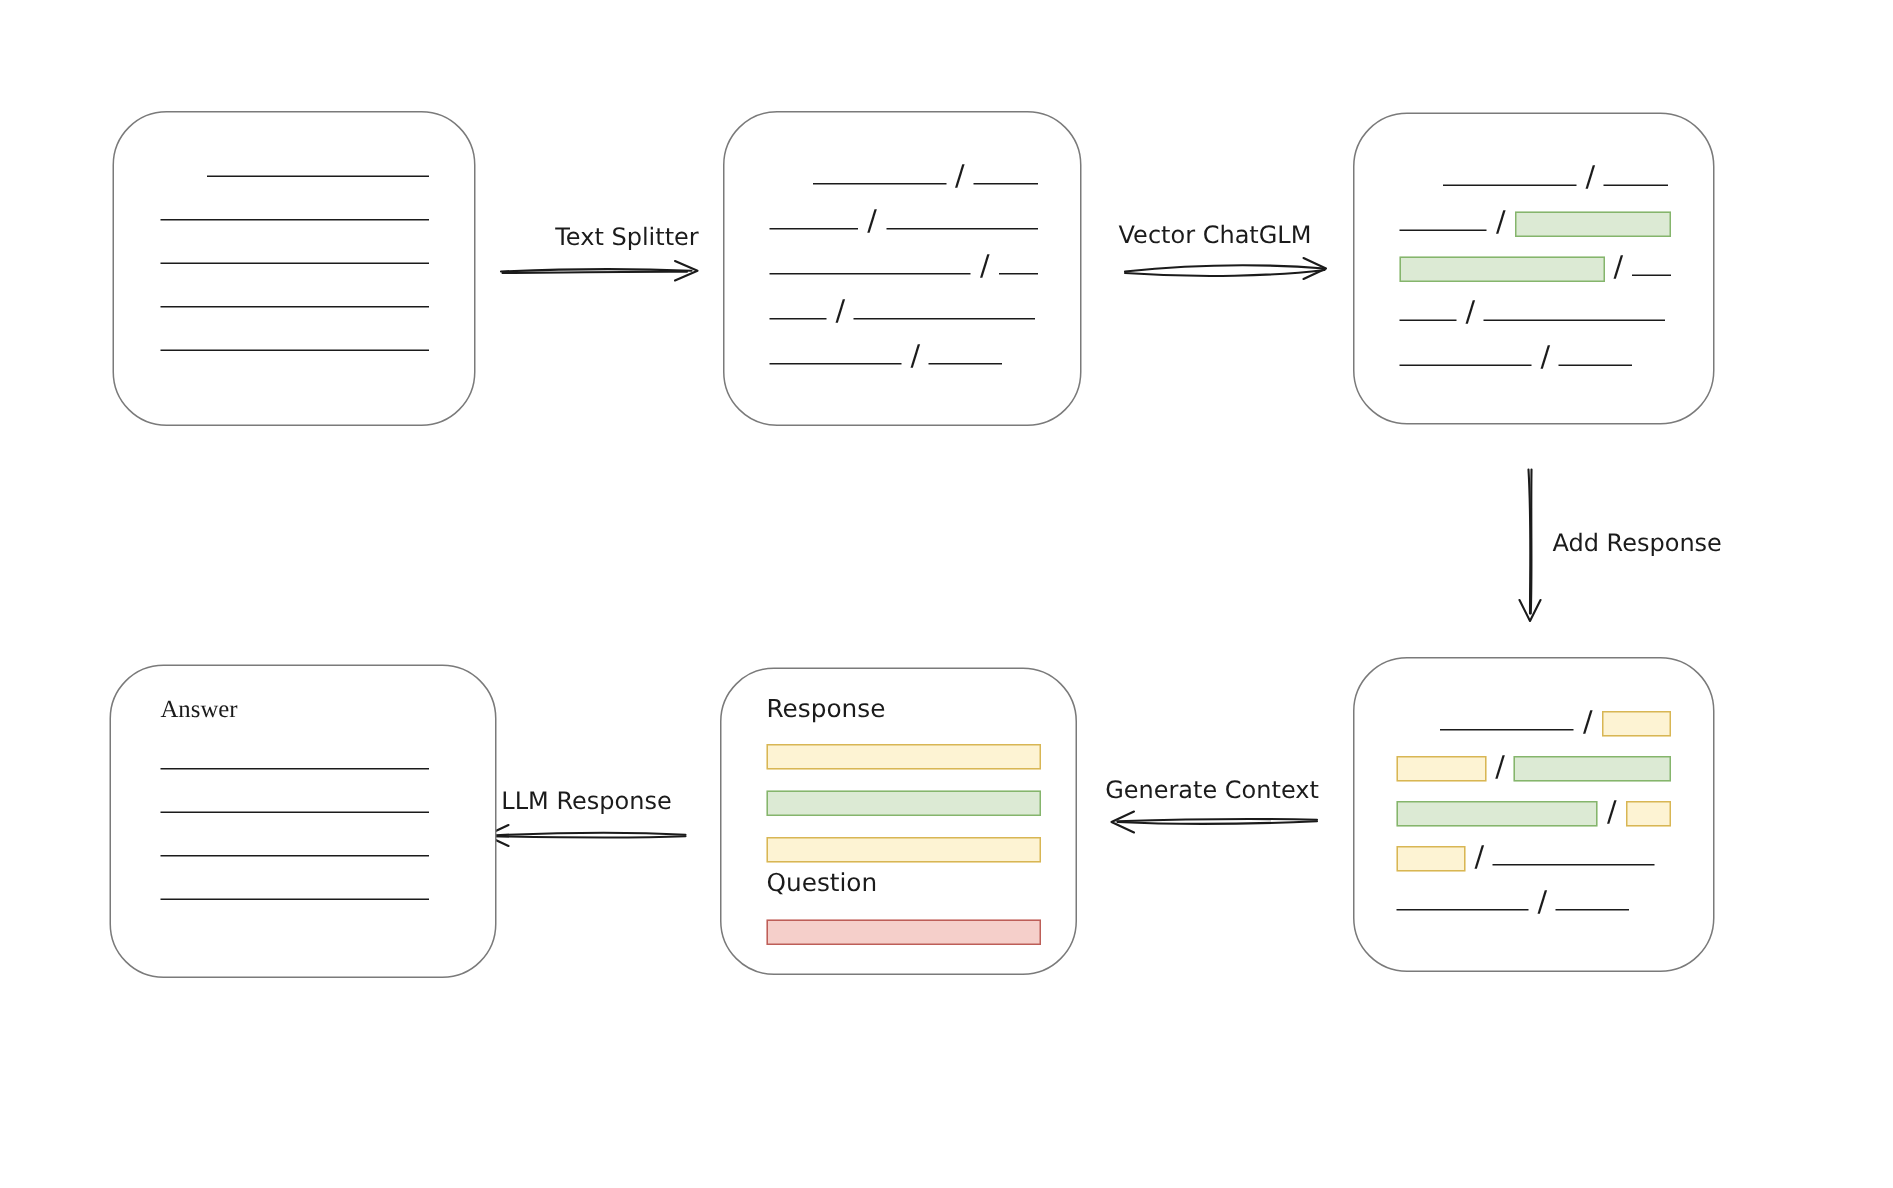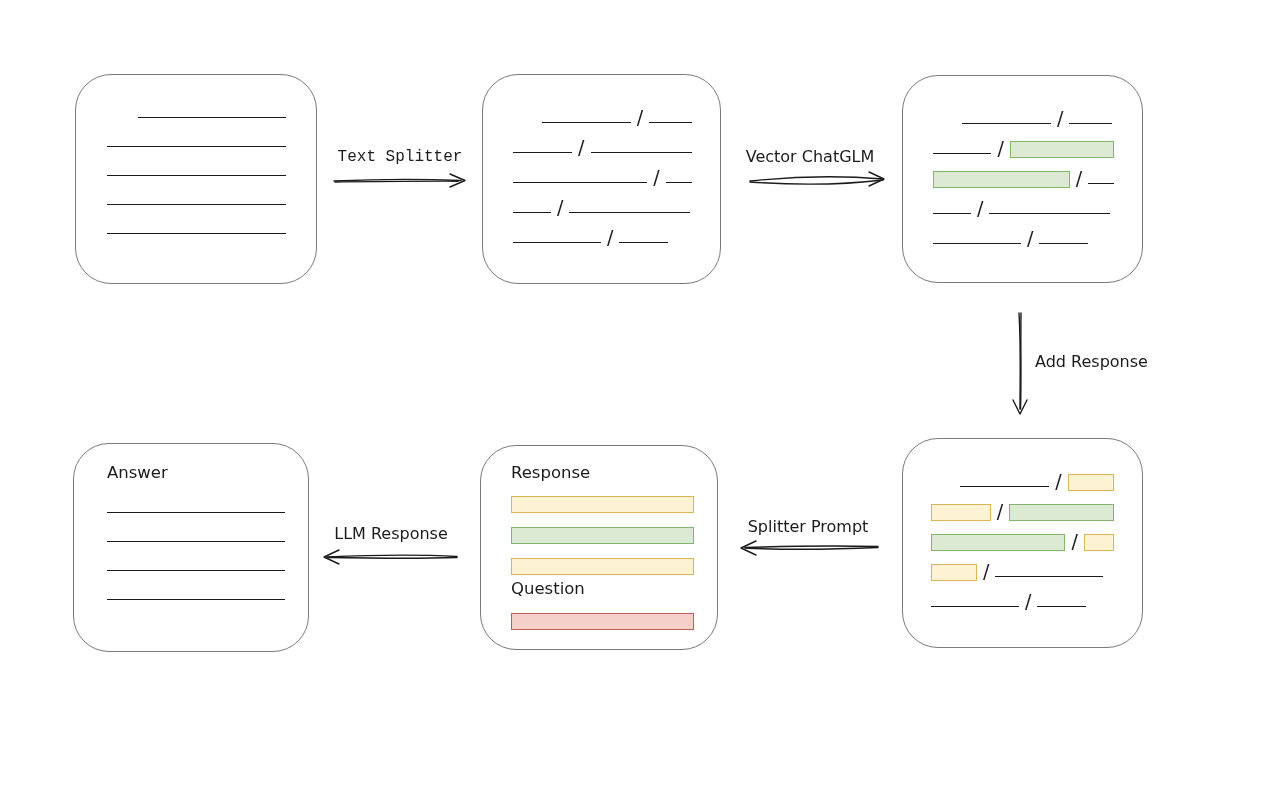--- a/index.html
+++ b/index.html
@@ -25,21 +25,21 @@
     border: 1.5px solid var(--box-stroke, #7a7a7a);
     border-radius: 36px;
     box-sizing: border-box;
     background: #ffffff;
   }
   .box-document { left: 75px;  top: 74px;  width: 242px; height: 210px; padding: 18px 23px 0 31px; }
   .box-chunks   { left: 482px; top: 74px;  width: 239px; height: 210px; padding: 22px 28px 0 30px; }
   .box-matched  { left: 902px; top: 75px;  width: 241px; height: 208px; padding: 22px 28px 0 30px; }
   .box-context  { left: 902px; top: 438px; width: 241px; height: 210px; padding: 22px 28px 0 28px; }
   .box-prompt   { left: 480px; top: 445px; width: 238px; height: 205px; padding: 16px 25px 0 30px; }
-  .box-answer   { left: 73px;  top: 443px; width: 236px; height: 209px; padding: 18px 23px 0 33px; }
+  .box-answer   { left: 73px;  top: 443px; width: 258px; height: 209px; padding: 18px 23px 0 33px; font-family: Liberation Serif, serif; }
 
   .row { display: flex; align-items: flex-end; height: 30px; }
   .box-document .row, .box-answer .row { height: 29px; }
   .gap { display: inline-block; height: 1px; }
   .seg-line {
     display: inline-block;
     height: 0;
     border-bottom: 1.8px solid var(--ink, #1b1b1b);
     margin-bottom: 4px;
   }
@@ -247,24 +247,24 @@
         </div>
         <div class="row">
           <span class="seg-line" style="width: 179px;"></span>
         </div>
         <div class="row">
           <span class="seg-line" style="width: 179px;"></span>
         </div>
       </div>
   </div>
 
-  <div class="arrow-label centered" style="left:330px; top:148px; width:140px;font-family:Liberation Mono, monospace;">Text Splitter</div>
+  <div class="arrow-label centered" style="left:348px; top:148px; width:140px;">Text Splitter</div>
 
   <div class="arrow-label centered" style="left:744px; top:147px; width:132px;">Vector ChatGLM</div>
 
   <div class="arrow-label" style="left:1035px; top:352px;">Add Response</div>
 
-  <div class="arrow-label centered" style="left:731px; top:517px; width:154px;">Splitter Prompt</div>
+  <div class="arrow-label centered" style="left:731px; top:517px; width:154px;">Generate Context</div>
 
   <div class="arrow-label centered" style="left:324px; top:524px; width:134px;">LLM Response</div>
 
 
 </div>
 
 </body></html>

